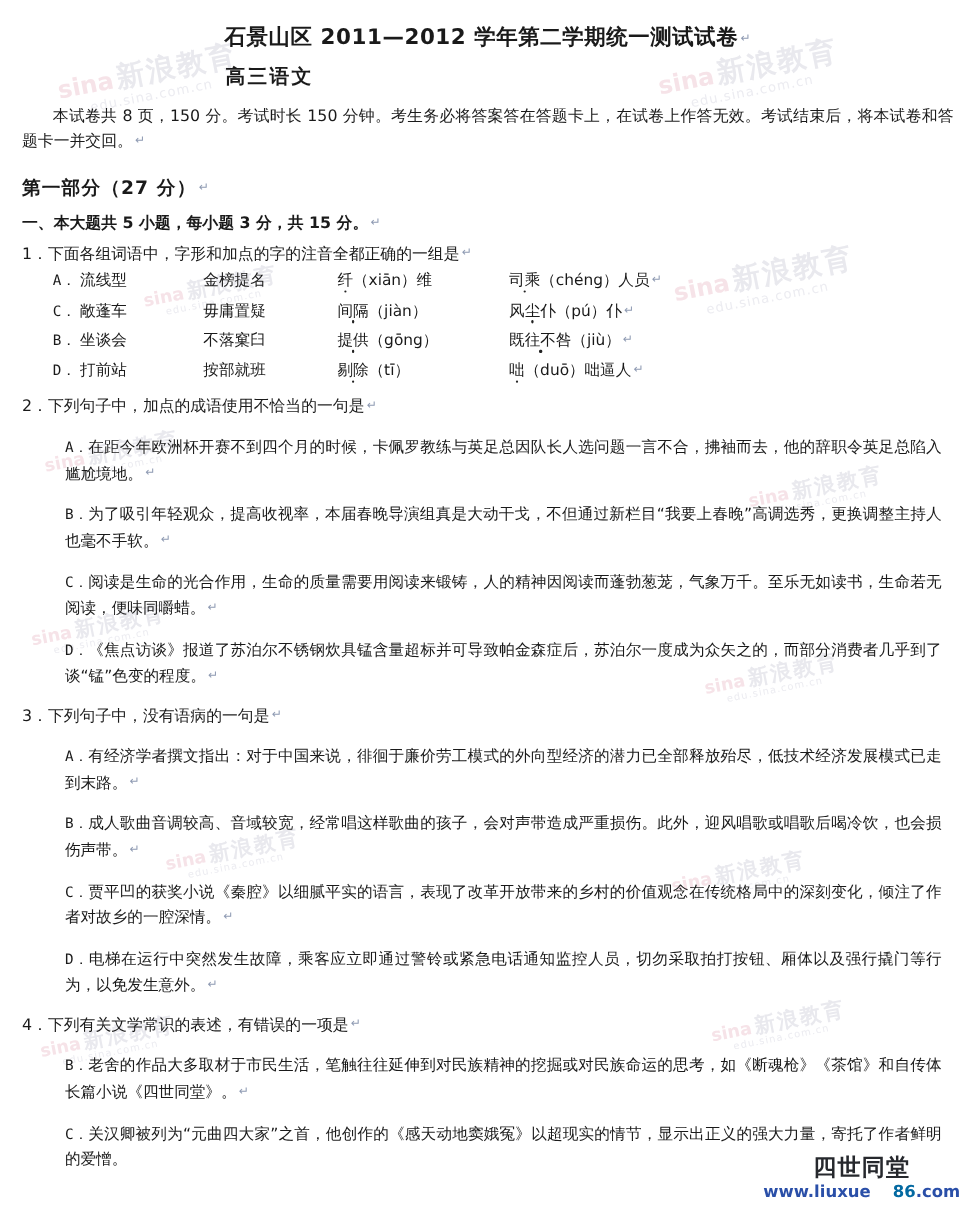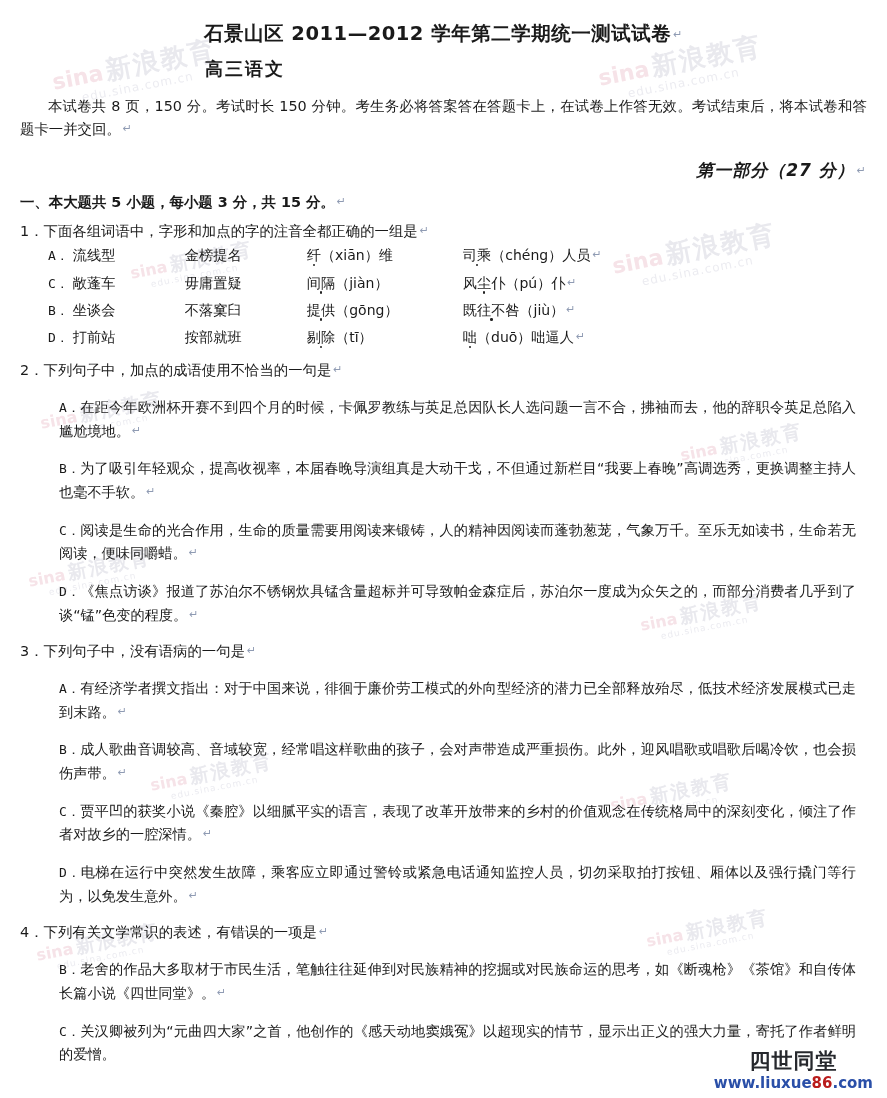--- a/index.html
+++ b/index.html
@@ -84,26 +84,25 @@
     margin-left: 2px;
   }
   .intro {
     font-size: 14.4px;
     line-height: 1.62;
     margin: 14px 0 0 0;
     text-indent: 28px;
     text-align: justify;
   }
   .part-head {
-    text-align: right;
+    text-align: left;
     font-size: 17px;
     font-weight: bold;
     margin: 17px 0 0 0;
     letter-spacing: 1px;
-    font-style: italic;
   }
   .section-head {
     font-size: 14.4px;
     font-weight: bold;
     margin: 11px 0 0 0;
   }
 
   .q {
     margin-top: 9px;
   }
@@ -173,21 +172,21 @@
     display: block;
   }
   .site-logo .sl-url {
     font-size: 15px;
     font-weight: bold;
     color: #2a4fa8;
     letter-spacing: 0px;
     display: block;
     margin-top: -1px;
   }
-  .site-logo .sl-num { color: #b91c1c; }
+  .site-logo .sl-num { color: #0369a1; margin-left: 20px; }
 </style>
 </head>
 <body>
 
 <div class="wm-layer">
   <div class="wm" style="left:52px;  top:48px;">
     <span class="wm-mark">sina</span><span class="wm-cn">新浪教育</span>
     <span class="wm-url">edu.sina.com.cn</span>
   </div>
   <div class="wm" style="left:598px; top:44px;">

